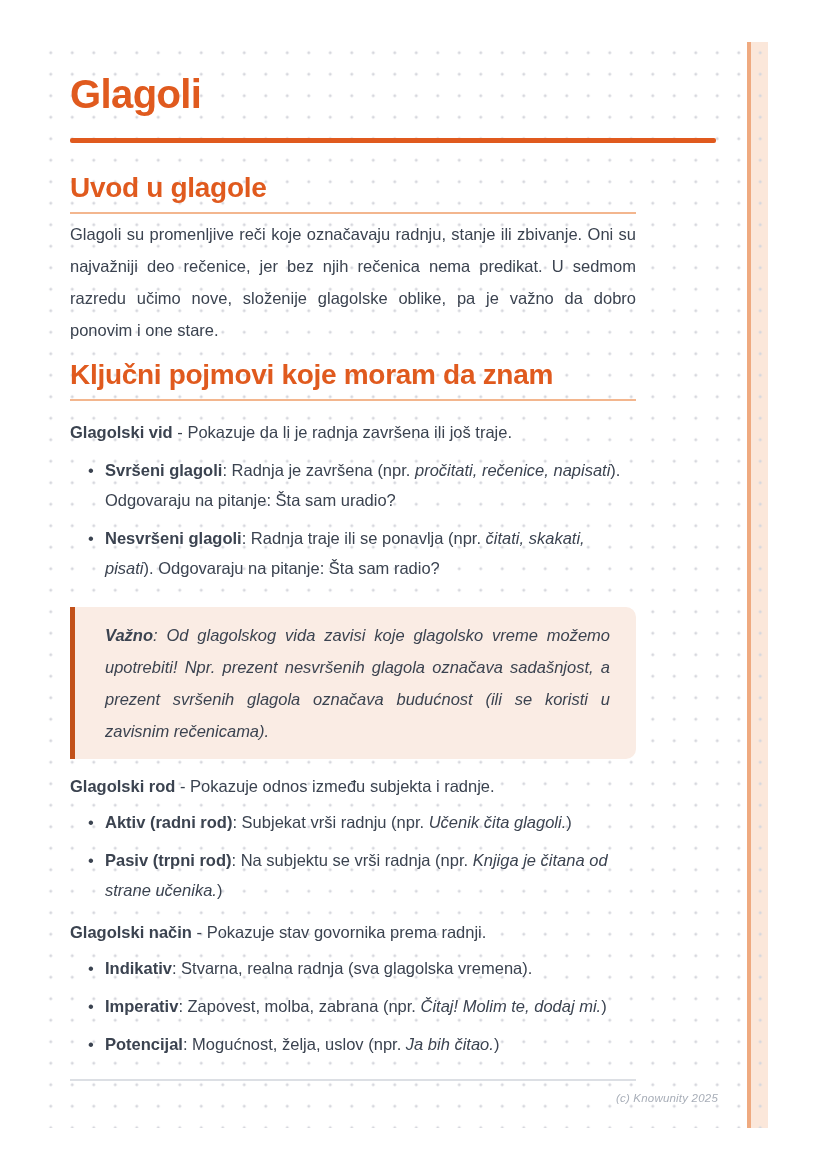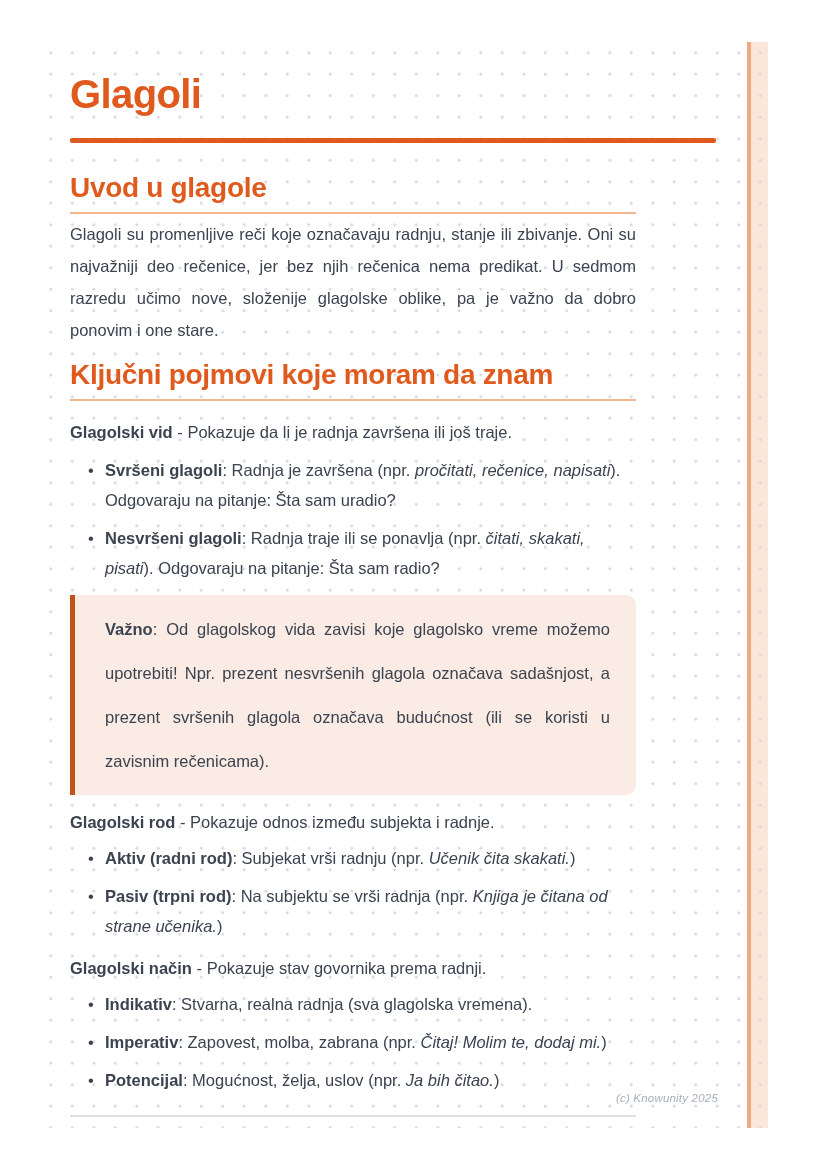--- a/index.html
+++ b/index.html
@@ -39,25 +39,25 @@
   ul.blist{list-style:none;margin:8px 0 0 0;padding:0 0 0 18px;}
   ul.blist-tight{margin-top:6px;}
   ul.blist li{display:flex;margin:0 0 8px 0;font-size:16.5px;line-height:30px;}
   ul.blist li:last-child{margin-bottom:0;}
   .marker{flex:0 0 17px;width:17px;}
   .li-body{flex:1;min-width:0;}
   .li-body strong{font-weight:700;}
   em{font-style:italic;}
 
   .callout{
-    margin-top:12px;background:var(--callout_bg);
+    margin-top:24px;background:var(--callout_bg);
     border-left:5px solid var(--callout_border);
     border-radius:0 10px 10px 0;
     padding:12px 26px 12px 30px;
-    font-size:16.5px;line-height:44px;text-align:justify;
+    font-size:16.5px;line-height:32px;text-align:justify;font-style:italic;
   }
   .callout strong{font-weight:700;}
 
   .footer-divider{margin-top:20px;width:566px;height:2px;background:var(--divider);}
   .copyright{position:absolute;right:50px;top:1092px;z-index:3;font-size:11.5px;letter-spacing:0.2px;color:var(--muted);font-style:italic;}
 </style>
 </head>
 <body>
 
 <div class="page">
@@ -94,21 +94,21 @@
 
     <div class="callout">
       <strong>Važno</strong><span>: Od glagolskog vida zavisi koje glagolsko vreme možemo upotrebiti! Npr. prezent nesvršenih glagola označava sadašnjost, a prezent svršenih glagola označava budućnost (ili se koristi u zavisnim rečenicama).</span>
     </div>
 
     <p class="term term-1"><strong>Glagolski rod</strong><span> - </span><span>Pokazuje odnos između subjekta i radnje.</span></p>
 
     <ul class="blist blist-tight">
       <li>
         <span class="marker">•</span>
-        <span class="li-body"><strong>Aktiv (radni rod)</strong><span>: Subjekat vrši radnju (npr. </span><em>Učenik čita skakati.</em><span>)</span></span>
+        <span class="li-body"><strong>Aktiv (radni rod)</strong><span>: Subjekat vrši radnju (npr. </span><em>Učenik čita glagoli.</em><span>)</span></span>
       </li>
       <li>
         <span class="marker">•</span>
         <span class="li-body"><strong>Pasiv (trpni rod)</strong><span>: Na subjektu se vrši radnja (npr. </span><em>Knjiga je čitana od strane učenika.</em><span>)</span></span>
       </li>
     </ul>
 
     <p class="term term-2"><strong>Glagolski način</strong><span> - </span><span>Pokazuje stav govornika prema radnji.</span></p>
 
     <ul class="blist blist-tight">

